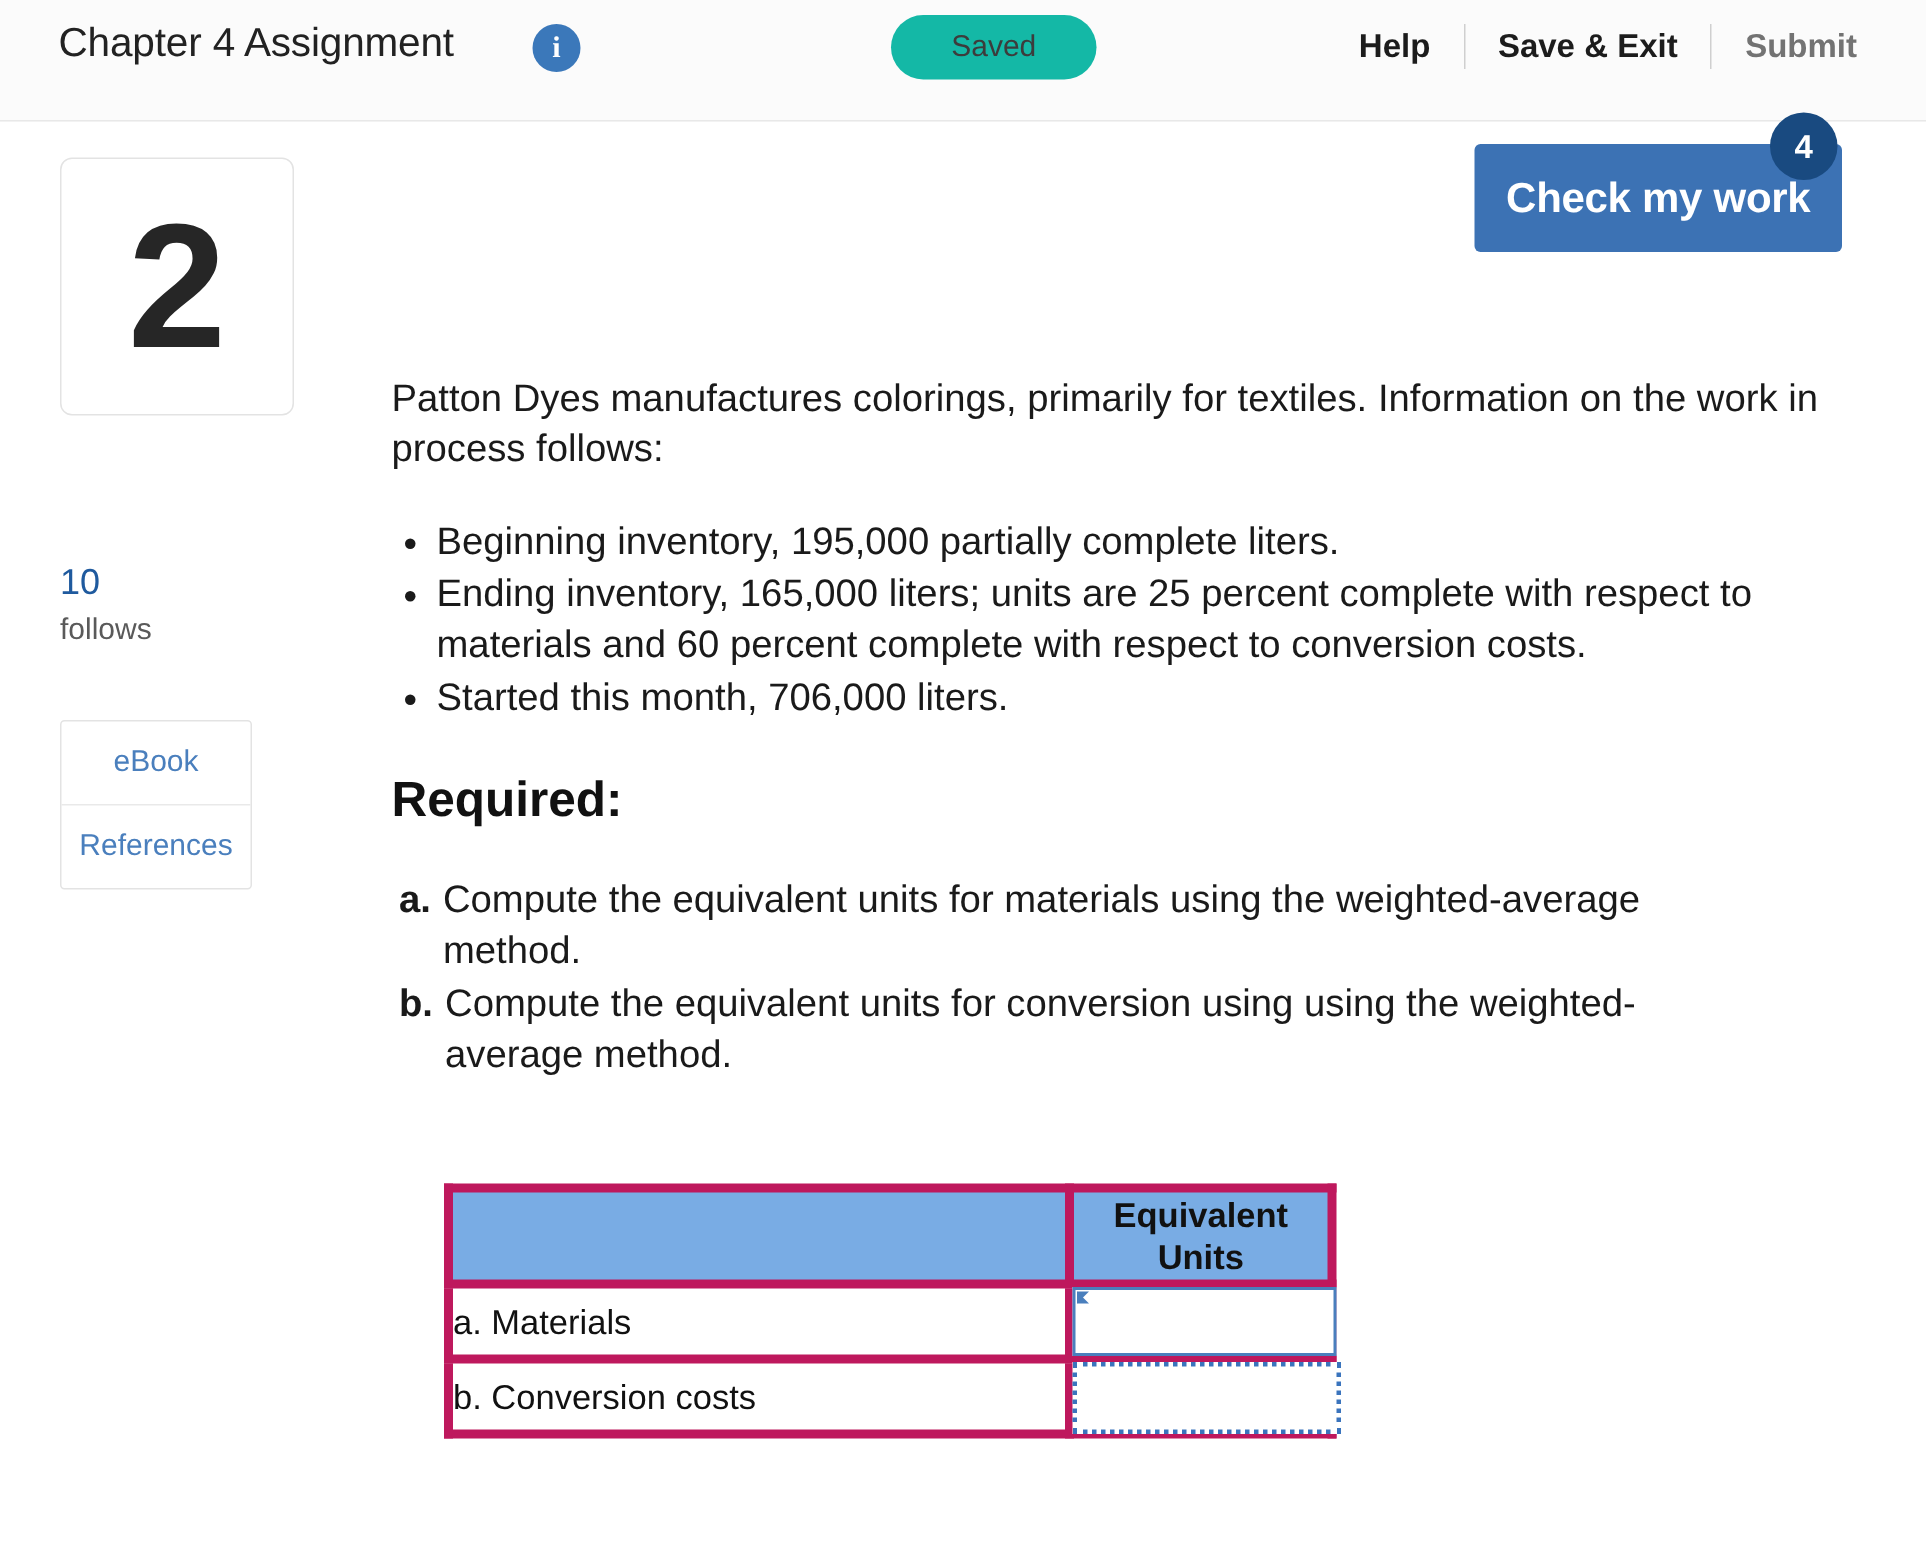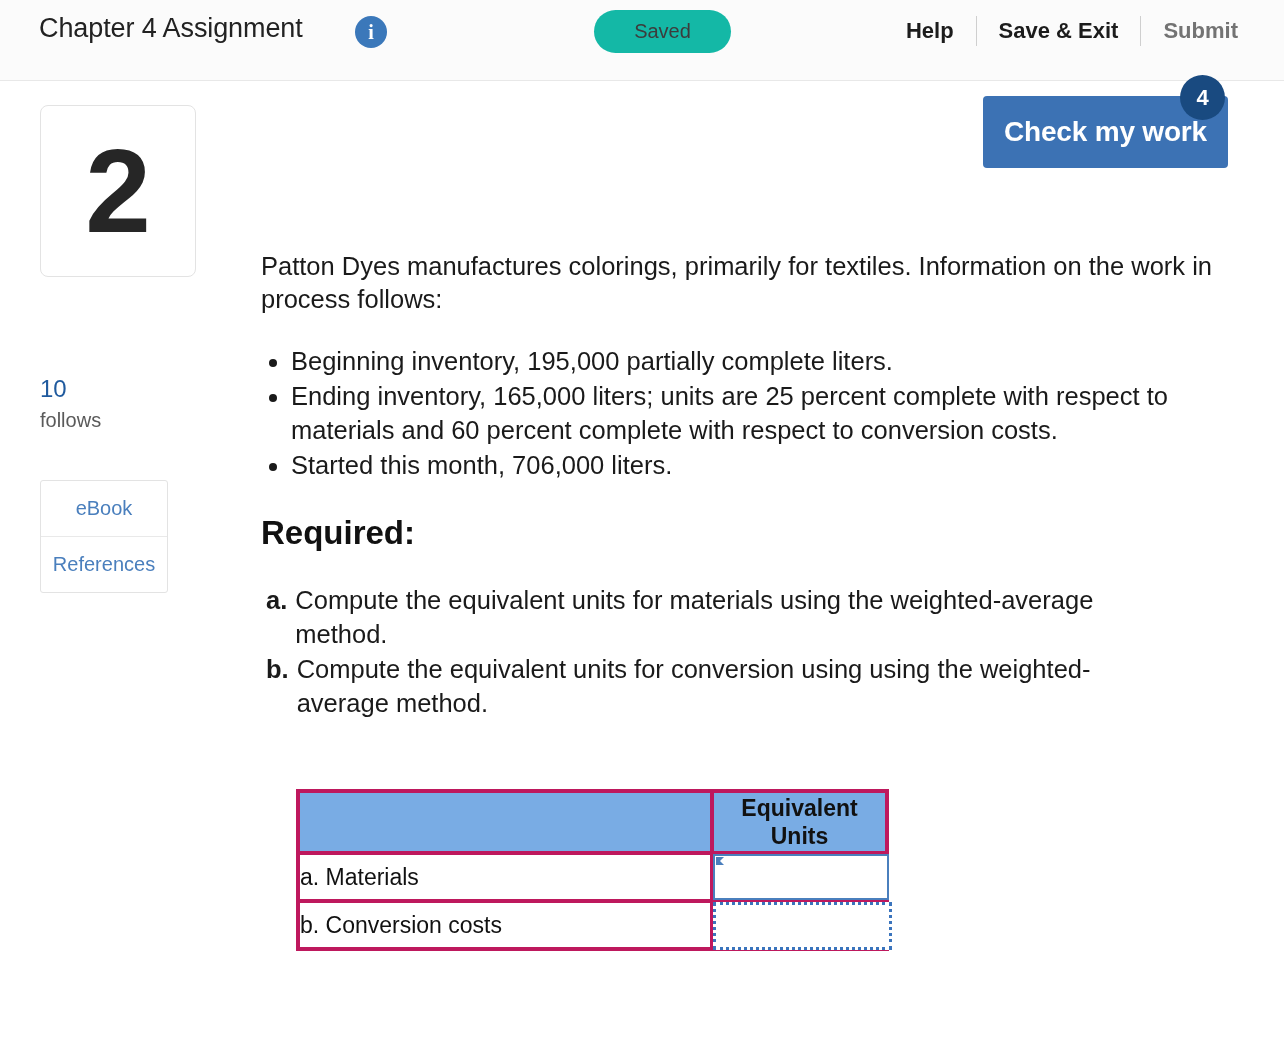--- a/index.html
+++ b/index.html
@@ -249,21 +249,21 @@
     left: 296px;
     top: 789px;
   }
   table.answer-table {
     border-collapse: collapse;
     font-family: "Liberation Sans", sans-serif;
     table-layout: fixed;
   }
   table.answer-table td,
   table.answer-table th {
-    border: 4px solid #be185d;
+    border: 6px solid #be185d;
     padding: 0;
   }
   .col-label { width: 414px; }
   .col-value { width: 175px; }
 
   th.hdr-blank {
     background: #79ace4;
     height: 58px;
   }
   th.hdr-eu {

